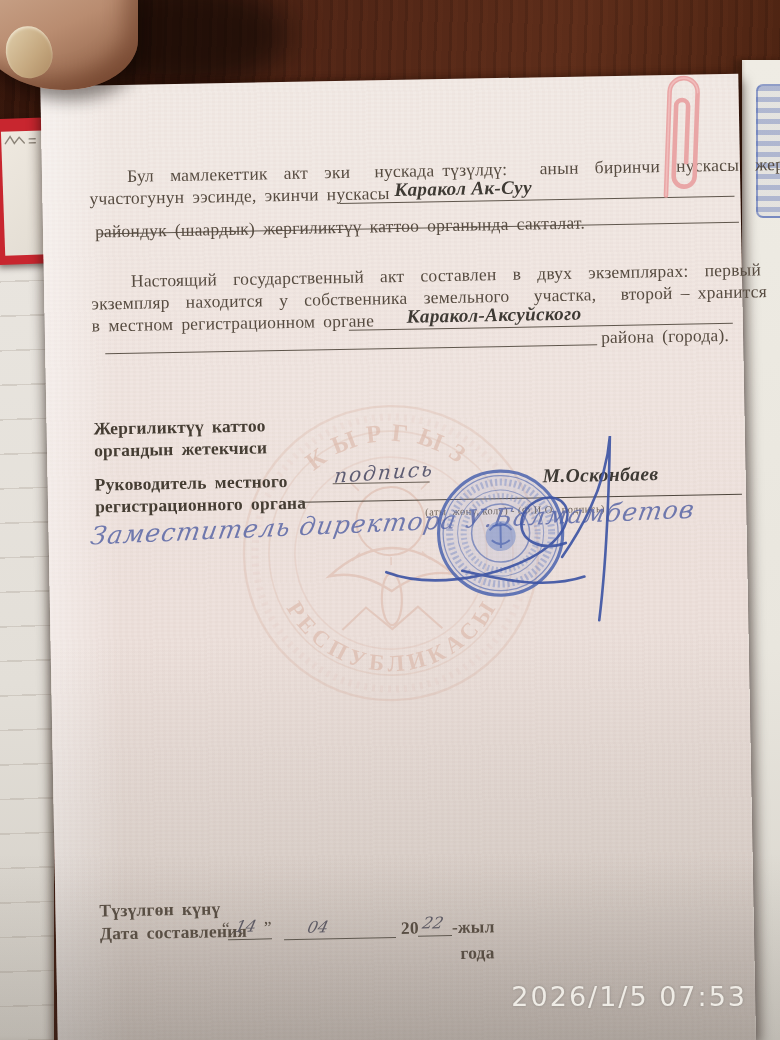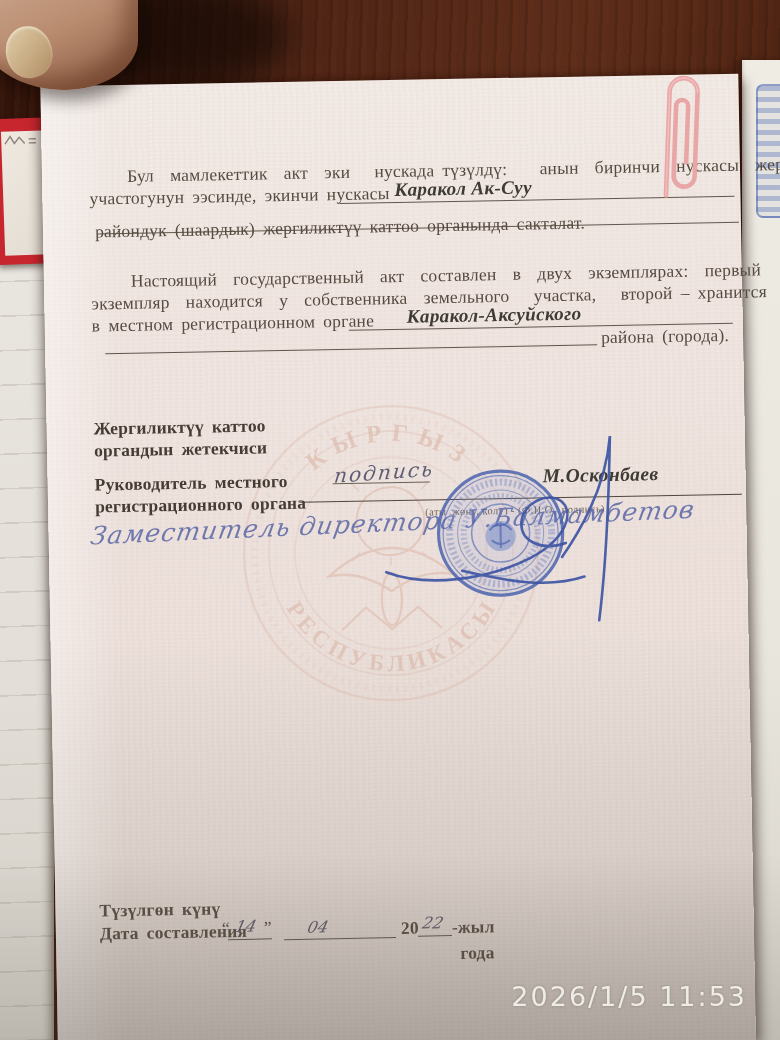--- a/index.html
+++ b/index.html
@@ -201,14 +201,14 @@
     <path d="M 26,138 L 26,34 A 14,14 0 0 1 54,34 L 54,118 A 10.5,10.5 0 0 1 33,118 L 33,48 A 6,6 0 0 1 45,48 L 45,104" fill="none" stroke="#e9a6a6" stroke-width="4.6" stroke-linecap="round"></path>
     <path d="M 26,138 L 26,34 A 14,14 0 0 1 54,34" fill="none" stroke="#f3c2c0" stroke-width="1.6" stroke-linecap="round" opacity="0.8"></path>
   </svg>
 
   <div class="finger">
     <div class="finger-nail"></div>
   </div>
 
   <div class="vignette"></div>
 
-  <div class="timestamp">2026/1/5 11:53</div>
+  <div class="timestamp">2026/1/5 07:53</div>
 </div>
 
 </body></html>

